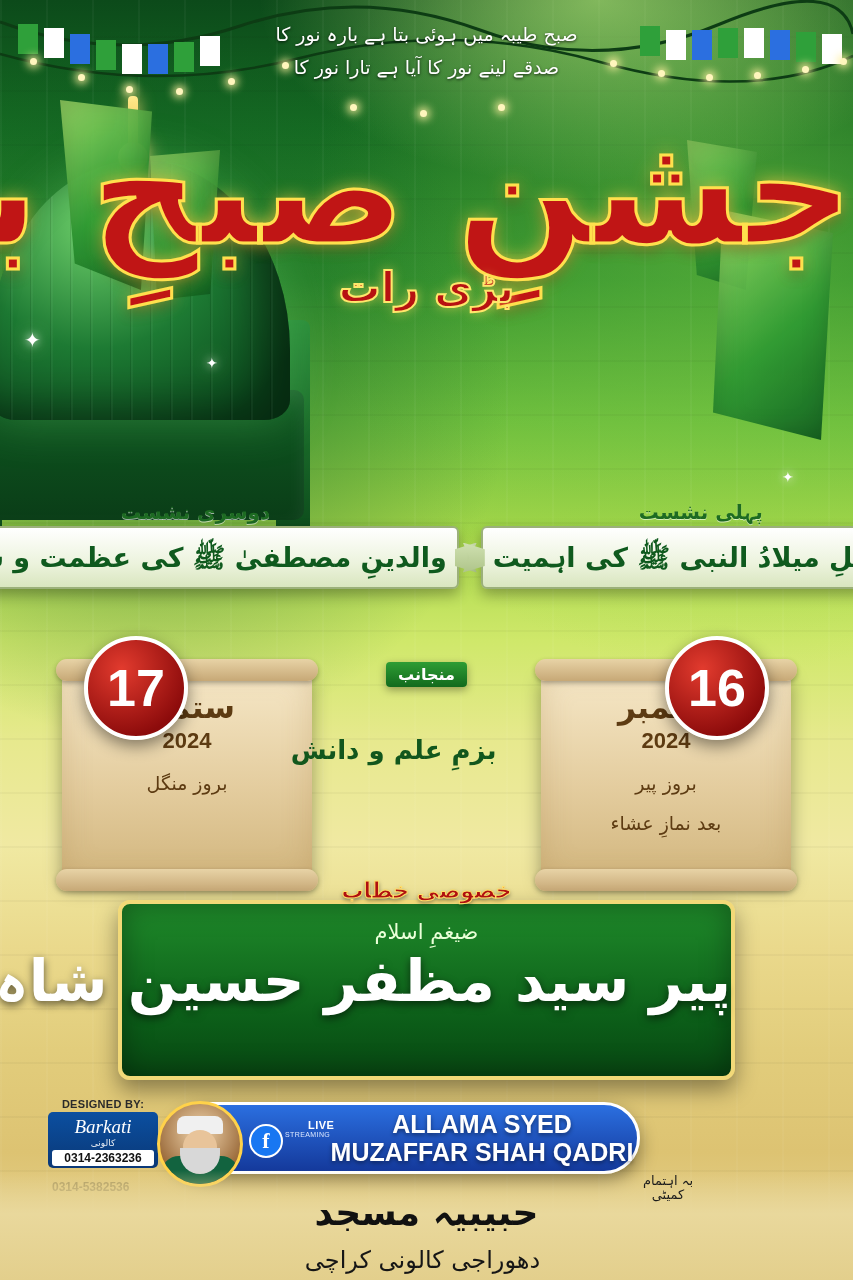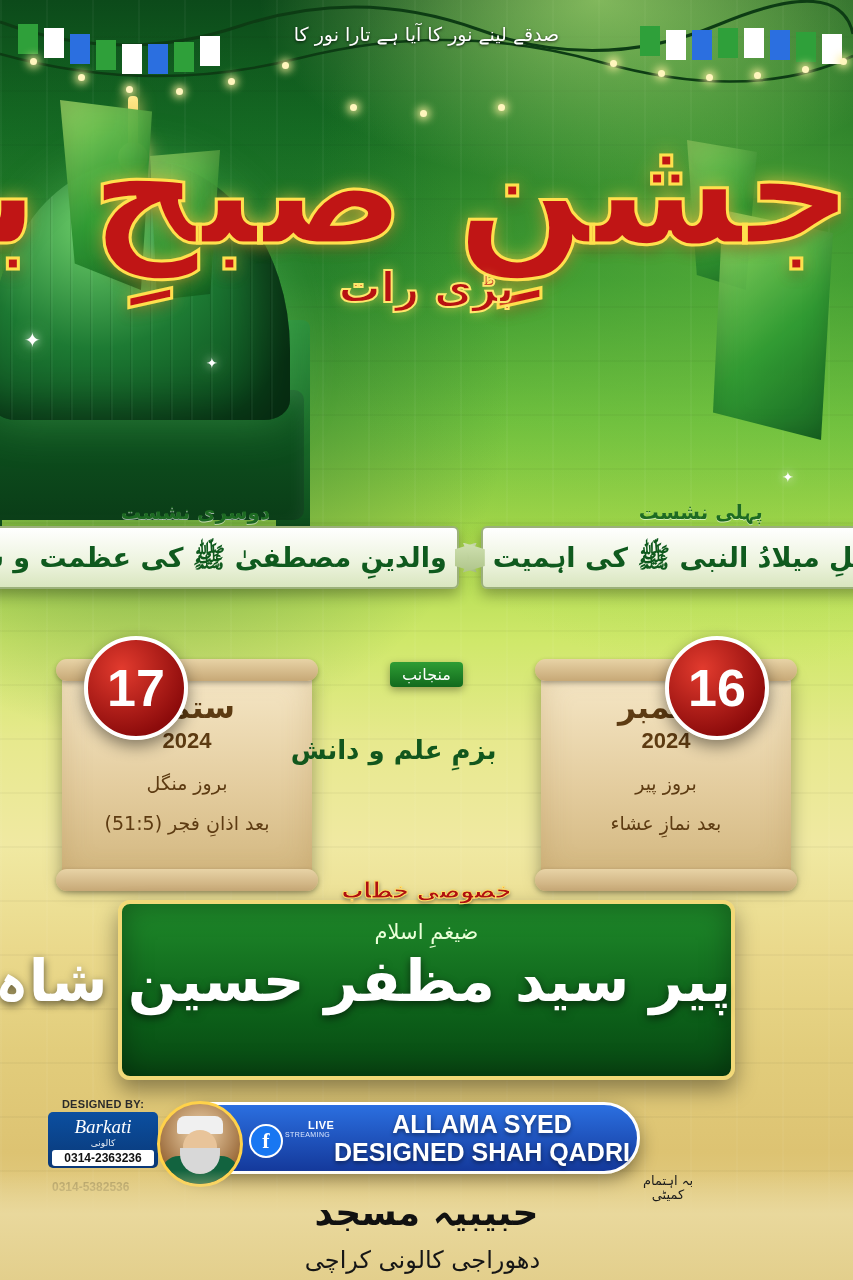--- a/index.html
+++ b/index.html
@@ -221,21 +221,21 @@
   .badge.b17 { left: 84px; }
 
   
   .center-tag {
     position: absolute; left: 50%; top: 22px; transform: translateX(-50%);
     width: 140px; text-align: center;
   }
   .center-tag .chip {
     display: inline-block;
     background: linear-gradient(180deg,#2e9d34,#126a1d);
-    color: #fff; font-size: 16px; font-weight: normal;
+    color: #fff; font-size: 16px; font-weight: bold;
     padding: 3px 12px; border-radius: 4px;
     box-shadow: 0 3px 8px rgba(0,0,0,.35);
   }
   .center-tag .bazm {
     margin-top: 46px;
     font-size: 26px; color: #12571d; font-weight: bold; line-height: 1.35;
   }
 
   
   .speaker {
@@ -418,20 +418,21 @@
     <span class="bulb" style="left:350px; top:104px;"></span>
     <span class="bulb" style="left:420px; top:110px;"></span>
     <span class="bulb" style="left:498px; top:104px;"></span>
   </div>
 
   <span class="sparkle" style="left:24px; top:330px;">✦</span>
   <span class="sparkle" style="left:206px; top:356px; font-size:14px;">✦</span>
   <span class="sparkle" style="left:782px; top:470px; font-size:14px;">✦</span>
 
   <div class="couplet urdu">
+    <div>صبح طیبہ میں ہوئی بتا ہے بارہ نور کا</div>
     <div>صدقے لینے نور کا آیا ہے تارا نور کا</div>
   </div>
 
   <div class="title-block">
     <div class="title-main urdu">جشنِ صبحِ بہار</div>
     <div class="title-sub urdu">بڑی رات</div>
   </div>
 
   <div class="sessions">
     <div class="session">
@@ -450,21 +451,20 @@
 
   <div class="dates">
 
     <div class="scroll left">
       <div class="roll top"></div>
       <div class="roll bot"></div>
       <div class="scroll-inner">
         <div class="date-month urdu">ستمبر</div>
         <div class="date-year">2024</div>
         <div class="date-note urdu">بروز منگل</div>
-        <div class="date-note urdu">بعد اذانِ فجر (5:15)</div>
       </div>
     </div>
 
     <div class="scroll right">
       <div class="roll top"></div>
       <div class="roll bot"></div>
       <div class="scroll-inner">
         <div class="date-month urdu">ستمبر</div>
         <div class="date-year">2024</div>
         <div class="date-note urdu">بروز پیر</div>
@@ -502,21 +502,21 @@
       <span class="robe"></span>
       <span class="cap"></span>
       <span class="face"></span>
       <span class="beard"></span>
     </div>
     <div class="fb">f</div>
     <div class="livetxt">LIVE</div>
     <div class="streamtxt">STREAMING</div>
     <div class="who">
       <div>ALLAMA SYED</div>
-      <div>DESIGNED SHAH QADRI</div>
+      <div>MUZAFFAR SHAH QADRI</div>
     </div>
   </div>
 
   <div class="footer">
     <div class="crest urdu">
       <div>بہ اہتمام</div>
       <div>کمیٹی</div>
     </div>
     <div class="masjid urdu">حبیبیہ مسجد</div>
     <div class="addr urdu">دھوراجی کالونی کراچی</div>

